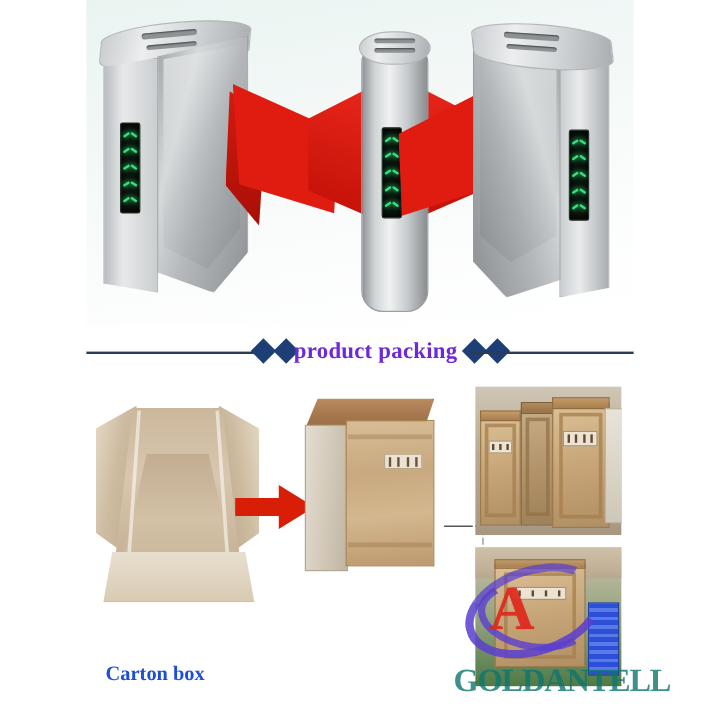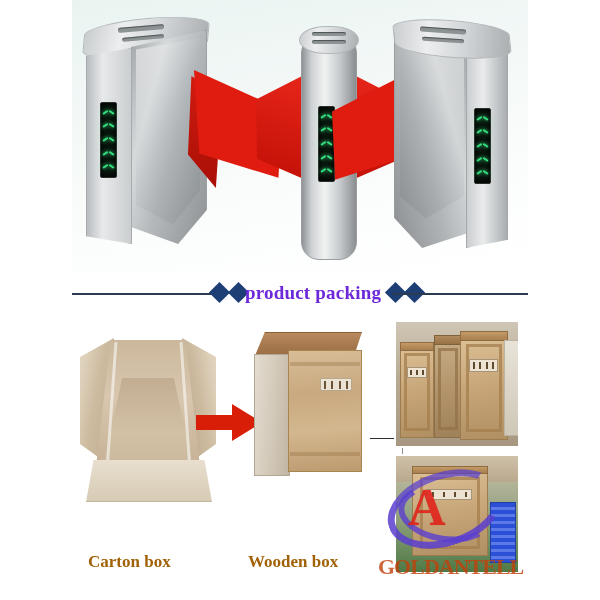--- a/index.html
+++ b/index.html
@@ -276,28 +276,28 @@
     position:absolute; left:16px; top:16px; width:96px; height:58px;
     border:6px solid transparent; border-bottom-color:#5b3fd0; border-left-color:#5b3fd0;
     border-radius:50%; transform:rotate(8deg); opacity:.8;
   }
   #wm-a {
     position:absolute; left:26px; top:14px; font-size:52px; line-height:52px;
     font-weight:bold; color:#e0261c; font-family:"Liberation Serif", serif;
     letter-spacing:-6px; opacity:.92; text-shadow:0 0 1px rgba(150,0,0,.5);
   }
   #wm-text {
-    position:absolute; left:-4px; top:84px; font-size:22px; line-height:30px;
-    font-weight:bold; color:#c2410c; opacity:.8; letter-spacing:-1px;
+    position:absolute; left:-4px; top:84px; font-size:27px; line-height:30px;
+    font-weight:bold; color:#0f766e; opacity:.8; letter-spacing:-1px;
     font-family:"Liberation Serif", serif; white-space:nowrap;
   }
 
   
   .caption {
-    position:absolute; font-size:17px; font-weight:bold; color:#a16207;
+    position:absolute; font-size:17px; font-weight:bold; color:#1d4ed8;
     font-family:"Liberation Serif", serif; white-space:nowrap;
   }
   #cap-carton { left:88px;  top:238px; }
   #cap-wooden { left:248px; top:238px; }
 </style>
 </head>
 <body>
 
 <div id="page">
 
@@ -452,16 +452,15 @@
     </div>
 
     <div id="watermark">
       <div id="wm-swoosh"></div>
       <div id="wm-swoosh2"></div>
       <div id="wm-a">A</div>
       <div id="wm-text">GOLDANTELL</div>
     </div>
 
     <div class="caption" id="cap-carton">Carton box</div>
-    <div class="caption" id="cap-wooden">Wooden box</div>
 
   </div>
 </div>
 
 </body></html>

